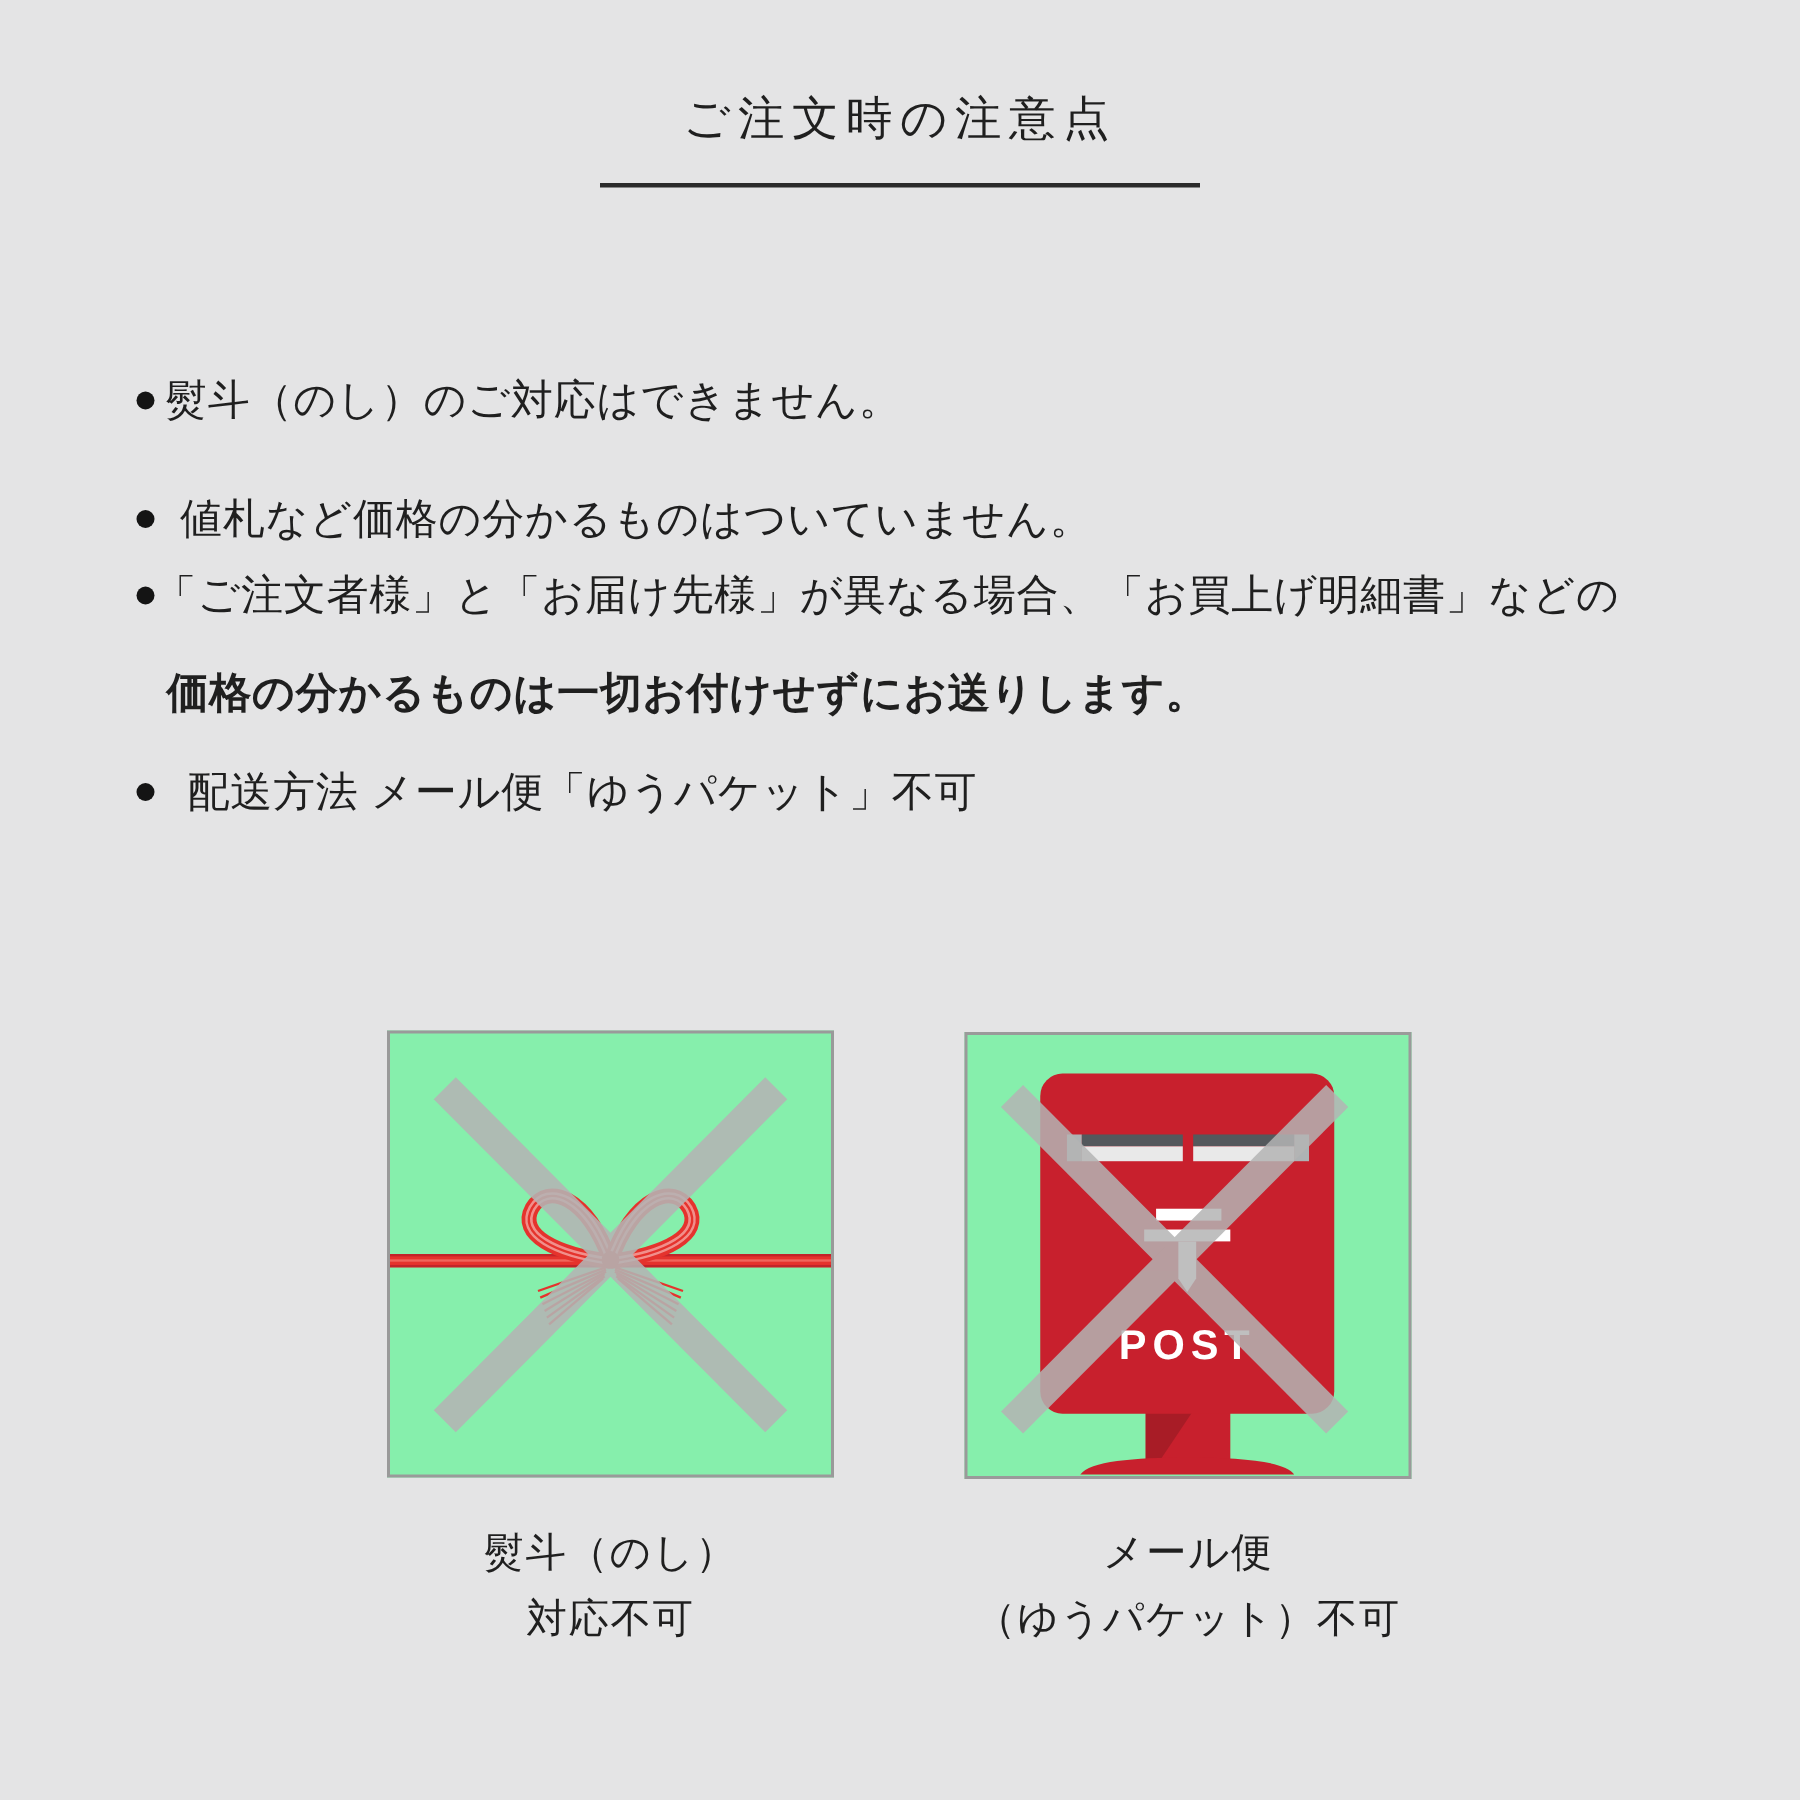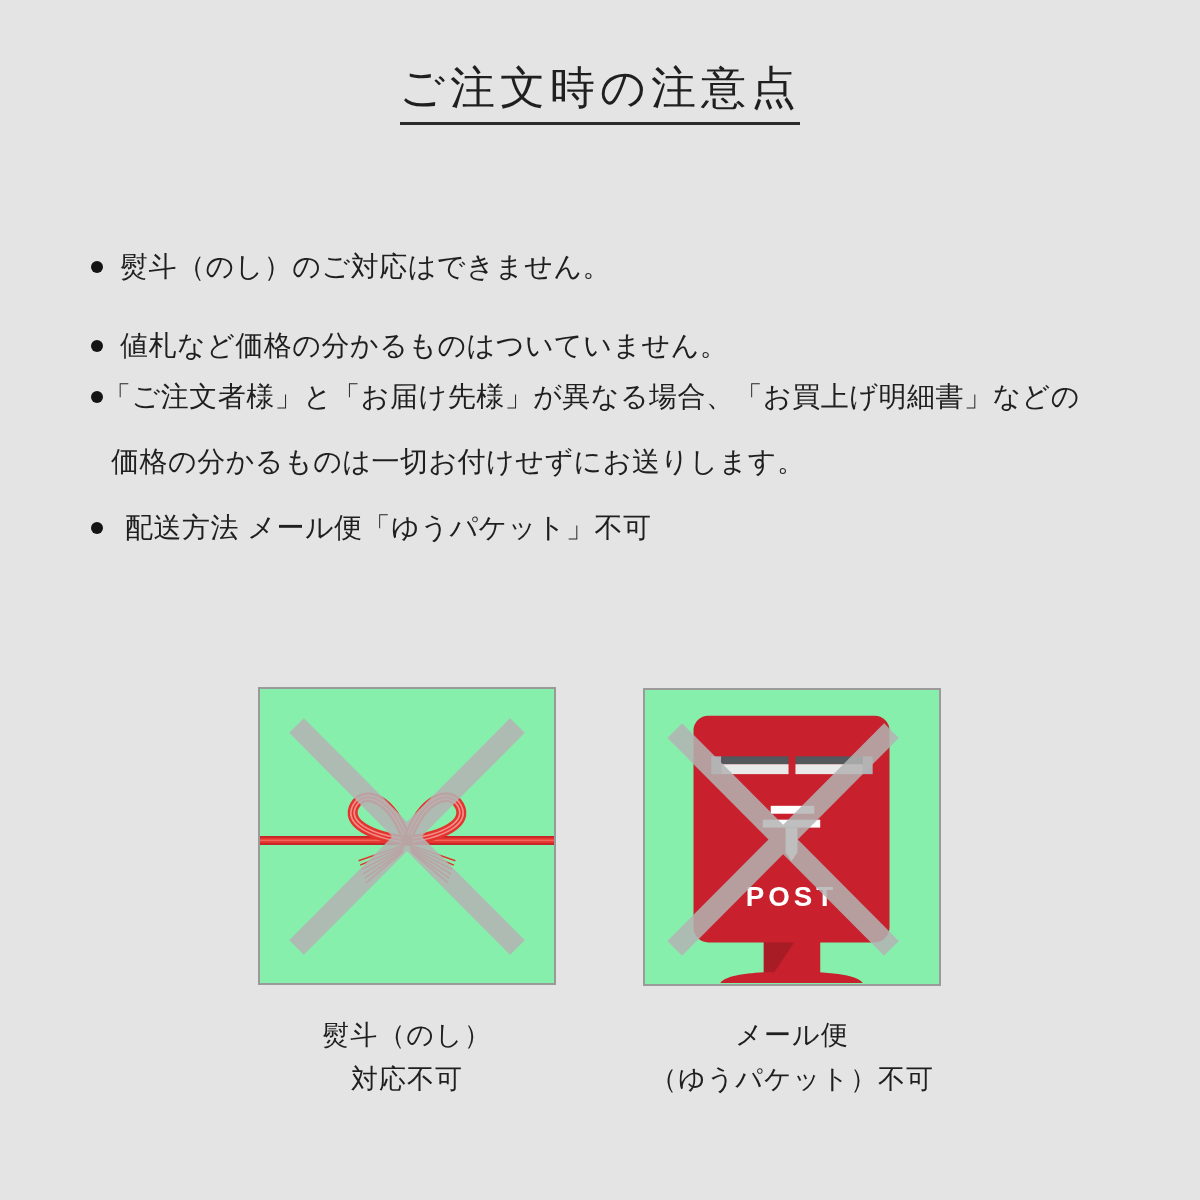--- a/index.html
+++ b/index.html
@@ -18,42 +18,42 @@
     font-family:"Liberation Sans","DejaVu Sans",sans-serif;
     color:var(--text);
     position:relative;
     overflow:hidden;
   }
   .stage{position:absolute;inset:0;width:1200px;height:1200px;}
 
   .page-title{
     position:absolute;top:58px;left:0;width:1200px;
     text-align:center;
-    font-size:45px;font-weight:500;letter-spacing:5px;
+    font-size:31px;font-weight:500;letter-spacing:5px;
     color:var(--text);
   }
   .title-underline{
     position:absolute;top:122px;left:400px;width:400px;height:3px;
     background:#2b2b2b;
   }
 
   .note-row{position:absolute;display:flex;align-items:flex-start;}
   .bullet-dot{
     width:12px;height:12px;border-radius:50%;
     background:#141414;flex:0 0 auto;
     margin-top:11px;
   }
   .note-text{
     font-size:28px;line-height:34px;color:var(--text);
     letter-spacing:0.5px;white-space:nowrap;
   }
-  .row-1{top:250px;left:91px;} .row-1 .note-text{margin-left:17px;}
+  .row-1{top:250px;left:91px;} .row-1 .note-text{margin-left:7px;}
   .row-2{top:329px;left:91px;} .row-2 .note-text{margin-left:17px;}
   .row-3{top:380px;left:91px;} .row-3 .note-text{}
-  .row-4{top:445px;left:111px;}
+  .row-4{top:445px;left:111px;font-weight:bold;}
   .row-5{top:511px;left:91px;} .row-5 .note-text{margin-left:22px;}
 
   .figure-box{
     position:absolute;width:298px;height:298px;
     background:#86efac;border:2px solid var(--box-border);
   }
   .figure-box svg{display:block;width:100%;height:100%;}
   .noshi-box{left:258px;top:687px;}
   .mailbox-box{left:643px;top:688px;}
 

